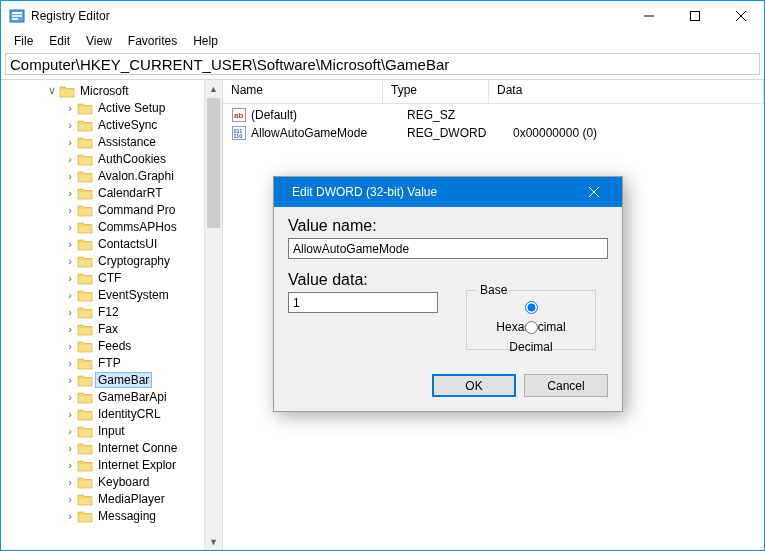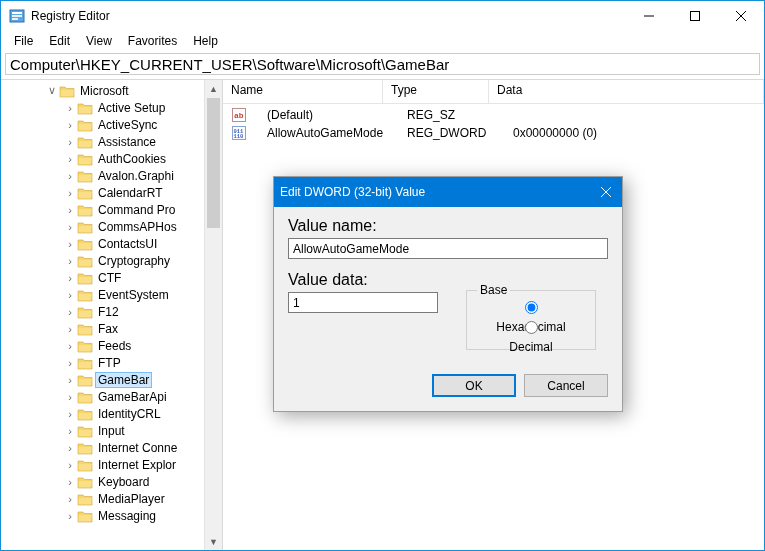--- a/index.html
+++ b/index.html
@@ -26,26 +26,26 @@
   .list-header .col { padding:3px 8px; border-right:1px solid #e5e5e5; }
   .list-header .col.name { width:160px;}
   .list-header .col.type { width:106px;}
   .list-header .col.data { flex:1;}
   .list-rows { padding:2px 0;}
   .list-row { display:flex; height:18px; align-items:center;}
   .list-row .cell { padding:0 8px; white-space:nowrap; overflow:hidden;}
   .list-row .cell.name { width:176px; display:flex; align-items:center;}
   .list-row .cell.type { width:106px;}
   .list-row .cell.data { flex:1;}
-  .val-icon { width:16px; height:16px; margin-right:20px; display:inline-flex; align-items:center; justify-content:center;font-family:Liberation Mono, monospace;}
+  .val-icon { width:16px; height:16px; margin-right:4px; display:inline-flex; align-items:center; justify-content:center;}
 
   
   .dialog-backdrop { position:absolute; left:0; right:0; top:0; bottom:0; pointer-events:none;}
   .dialog { position:absolute; left:272px; top:175px; width:350px; background:#f0f0f0; border:1px solid #9d9d9d; box-shadow:4px 4px 18px rgba(0,0,0,.35); font-size:12px;}
-  .dialog .dlg-title { background:#0078d7; color:#fff; height:30px; display:flex; align-items:center; padding:0 6px; font-size:12px;}
+  .dialog .dlg-title { background:#0078d7; color:#fff; height:30px; display:flex; align-items:center; padding:0 18px; font-size:12px;}
   .dialog .dlg-title .spacer { flex:1;}
   .dialog .dlg-close { width:40px; height:30px; margin-right:-10px; display:flex; align-items:center; justify-content:center;}
   .dialog .dlg-body { padding:10px 14px 4px 14px;}
   .dlg-label { font-size:16px; margin-bottom:3px;}
   .dlg-input { width:100%; border:1px solid #7a7a7a; background:#fff; padding:2px 4px; font-family:inherit; font-size:12px; height:21px;}
   .dlg-row2 { display:flex; gap:16px; margin-top:12px;}
   .dlg-col { display:flex; flex-direction:column;}
   .dlg-col.left { width:150px;}
   .dlg-col.right { flex:1;}
   fieldset.base { border:1px solid #d0d0d0; margin:12px; padding:4px 10px 8px 10px;}

